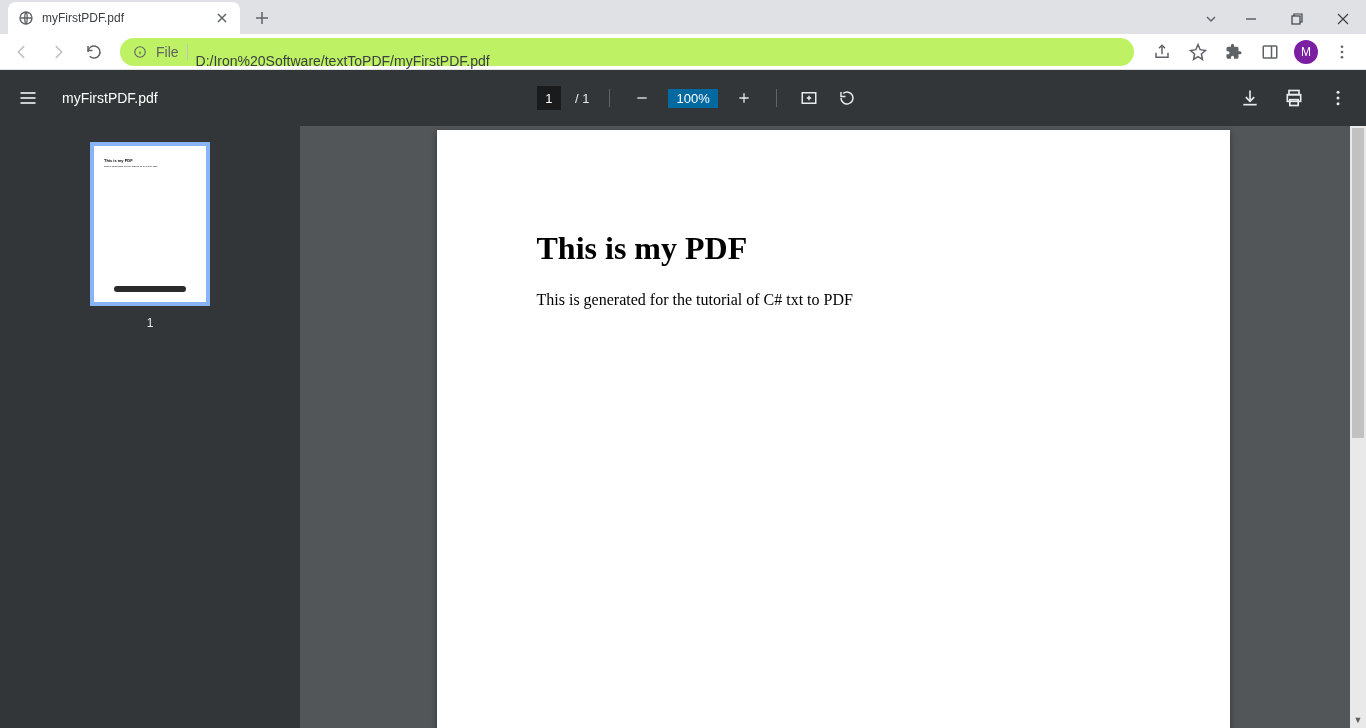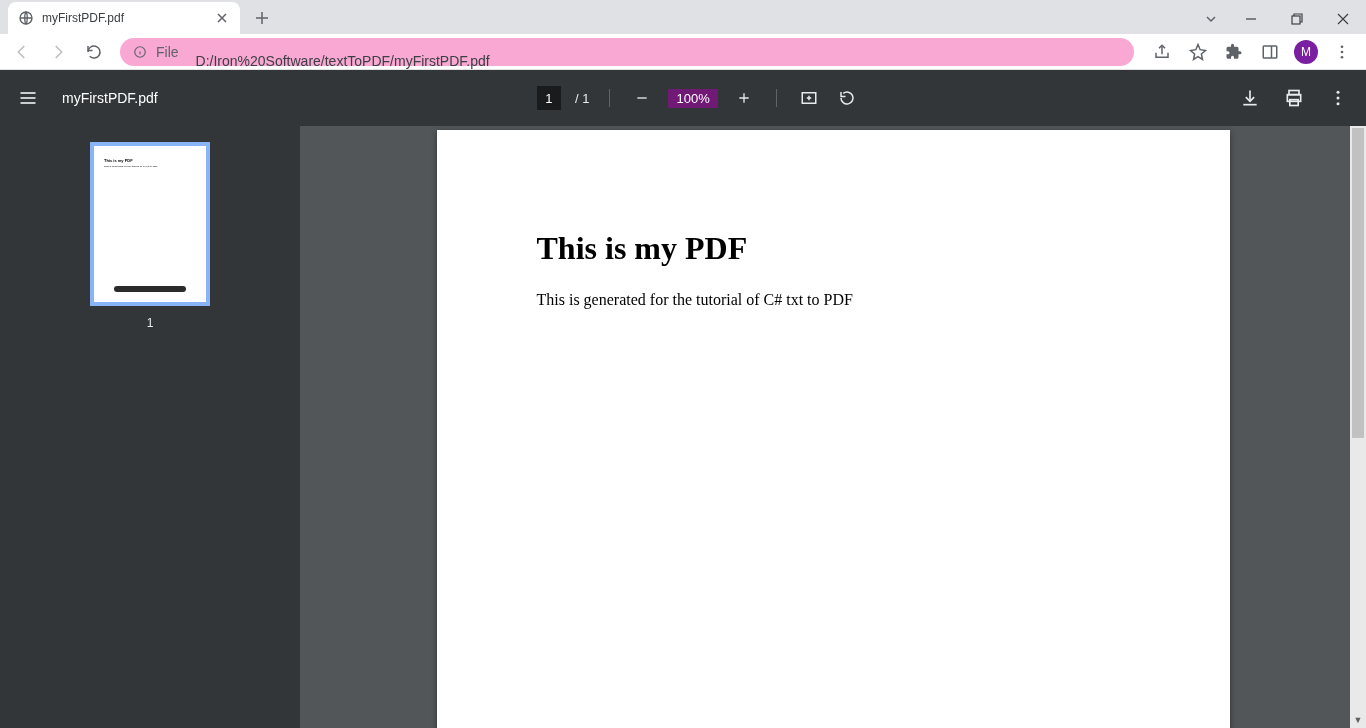--- a/index.html
+++ b/index.html
@@ -20,21 +20,21 @@
   .win-btn { width: 46px; height: 30px; display: flex; align-items: center; justify-content: center; color: #3c4043; }
   .chev-dd { width: 34px; display:flex; align-items:center; justify-content:center; color:#5f6368; }
 
   .browser-addr {
     height: 36px; background: #fff; display: flex; align-items: center; padding: 0 8px; gap: 8px;
     border-bottom: 1px solid #e2e2e2;
   }
   .nav-btn { width: 28px; height: 28px; display: flex; align-items: center; justify-content: center; color: #bdbdbd; border-radius: 50%; }
   .nav-btn.active { color: #5f6368; }
   .addr-bar {
-    flex: 1; height: 28px; background: #f9a8d4; border-radius: 14px; display: flex; align-items: center;
+    flex: 1; height: 28px; background: #bef264; border-radius: 14px; display: flex; align-items: center;
     padding: 0 12px; font-size: 14px; color: #3c4043; gap: 8px; margin: 0 4px;
   }
   .addr-info-icon { width: 16px; height: 16px; display: flex; align-items: center; justify-content: center; color: #5f6368; }
   .addr-file-label { color: #5f6368; }
   .addr-sep { width: 1px; height: 16px; background: #c4c4c4; }
   .addr-path { color: #3c4043; flex: 1; margin-top: 18px; }
   .addr-right { display:flex; gap: 12px; align-items:center; padding: 0 4px; }
   .chrome-icon-btn { width: 24px; height:24px; display:flex; align-items:center; justify-content:center; color:#5f6368; }
   .avatar { width: 24px; height:24px; border-radius:50%; background:#7b1fa2; color:#fff; display:flex; align-items:center; justify-content:center; font-size:12px; font-weight:500; }
 
@@ -44,21 +44,21 @@
     font-size: 14px;
   }
   .pdf-tool-left { display:flex; align-items:center; gap: 22px; }
   .hamburger { width:24px; height:24px; display:flex; align-items:center; justify-content:center; color:#fff; }
   .pdf-title { font-size: 14px; font-weight:500; color:#fff; }
   .pdf-tool-center { flex:1; display:flex; align-items:center; justify-content:center; gap: 14px; }
   .page-input { width: 24px; height: 24px; background:#191b1c; color:#fff; text-align:center; font-size:13px; border:none; }
   .page-total { font-size:13px; color:#e8eaed; }
   .tb-sep { width:1px; height:18px; background:#5f6368; margin: 0 6px; }
   .zoom-btn { width:24px; height:24px; display:flex; align-items:center; justify-content:center; color:#e8eaed; }
-  .zoom-level { padding: 2px 8px; background:#701a75; color:#fff; font-size:13px; }
+  .zoom-level { padding: 2px 8px; background:#0369a1; color:#fff; font-size:13px; }
   .pdf-tool-right { display:flex; align-items:center; gap: 20px; }
 
   
   .viewer-body { height: calc(728px - 34px - 36px - 56px); display:flex; background:#525659; position:relative; }
   .thumb-sidebar {
     width: 300px; background:#323639; padding-top: 16px; display:flex; flex-direction:column; align-items:center;
   }
   .thumb-wrap { width: 120px; }
   .thumb {
     width: 120px; height: 164px; background:#fff; border: 4px solid #8ab4f8; padding: 6px;

